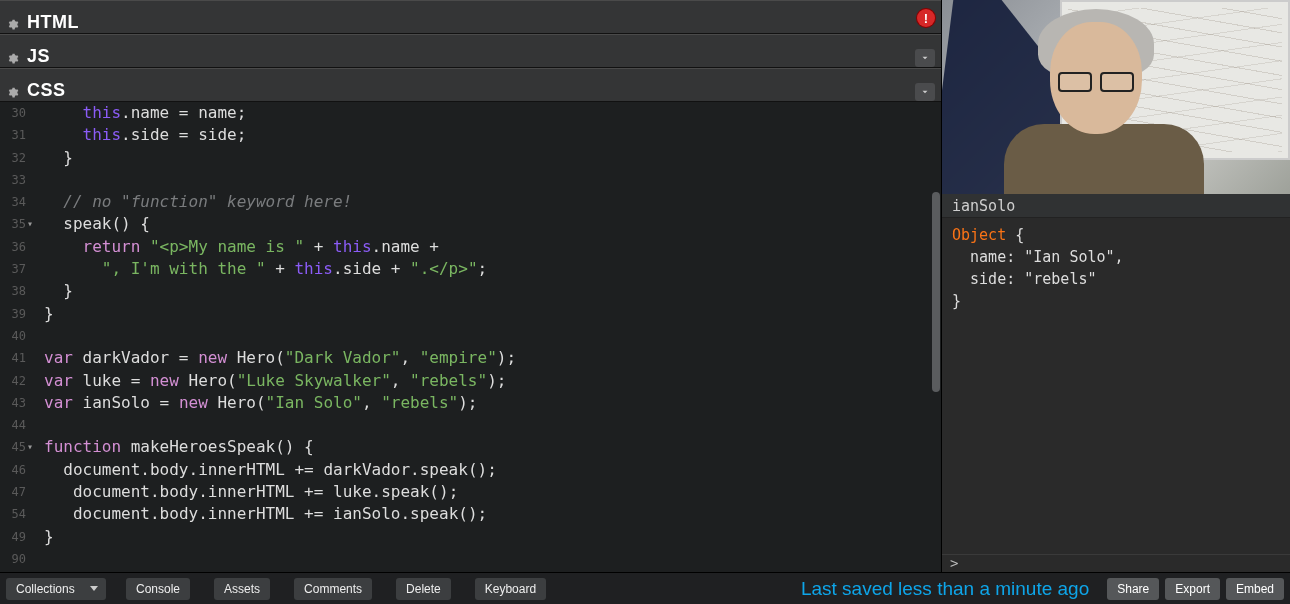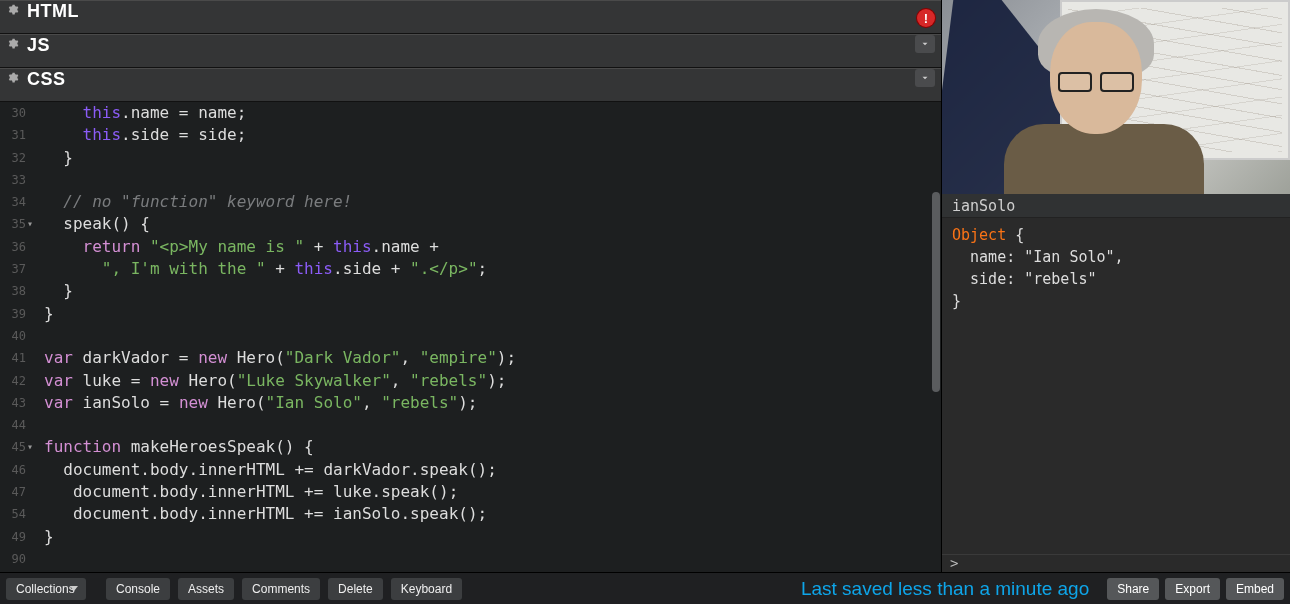--- a/index.html
+++ b/index.html
@@ -8,21 +8,21 @@
   .main { display: flex; flex: 1; min-height: 0; }
   .left { width: 942px; display: flex; flex-direction: column; border-right: 1px solid #000; }
   .right { flex: 1; display: flex; flex-direction: column; background: #2a2a2a; }
 
   .panel-header {
     height: 34px;
     background: #343536;
     border-top: 1px solid #4a4a4a;
     border-bottom: 1px solid #111;
     display: flex;
-    align-items: flex-start;
+    align-items: flex-end;
     padding: 0 6px 0 4px;
     position: relative;
   }
   .panel-header .gear {
     width: 17px; height: 17px;
     display: flex; align-items: center; justify-content: center;
     margin-right: 6px;
     color: #aaa;
     cursor: pointer;
   }
@@ -208,21 +208,21 @@
     border: none;
     border-radius: 3px;
     padding: 0 10px;
     display: inline-flex;
     align-items: center;
     cursor: pointer;
   }
   .footer .select {
     padding-right: 36px;
     position: relative;
-    width: 80px;
+    width: 100px;
   }
   .footer .select::after {
     content:"";
     position:absolute; right:8px; top:8px;
     border-left:4px solid transparent;
     border-right:4px solid transparent;
     border-top:5px solid #ccc;
   }
   .footer .spacer { flex:1; }
   .footer .status { color: #0ea5e9; font-size: 19px; margin-right: 4px; }
@@ -327,21 +327,21 @@
         </div>
       </div>
       <div class="console-head">ianSolo</div>
       <div class="console-body" id="console-body"><div><span class="cword">Object</span> {</div><div>  name: "Ian Solo",</div><div>  side: "rebels"</div><div>}</div></div>
       <div class="console-input">&gt;</div>
     </div>
   </div>
 
   <div class="footer">
     <div class="select">Collections</div>
-    <div id="footer-left" style="display:flex; gap:8px;padding-left:12px;">
+    <div id="footer-left" style="display:flex; gap:24px;padding-left:12px;">
         <div class="btn">Console</div>
         <div class="btn">Assets</div>
         <div class="btn">Comments</div>
         <div class="btn">Delete</div>
         <div class="btn">Keyboard</div>
       </div>
     <div class="spacer"></div>
     <div class="status">Last saved less than a minute ago</div>
     <div id="footer-right" style="display:flex;">
         <div class="rbtn">Share</div>

